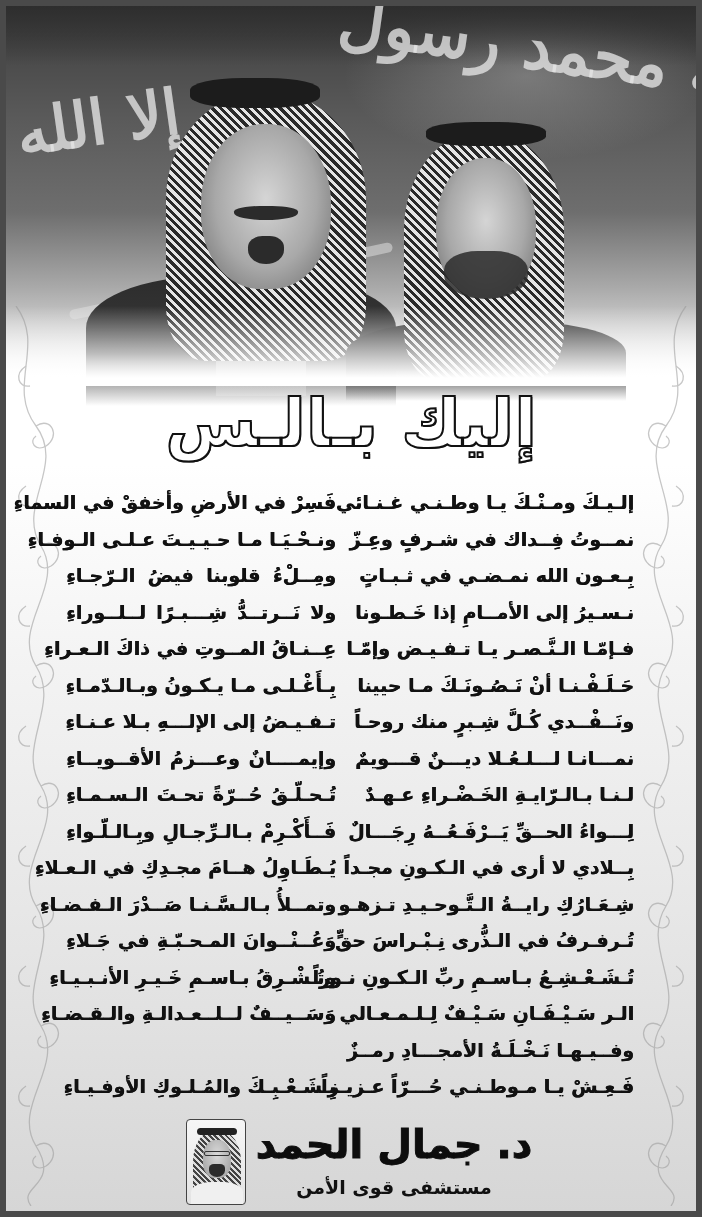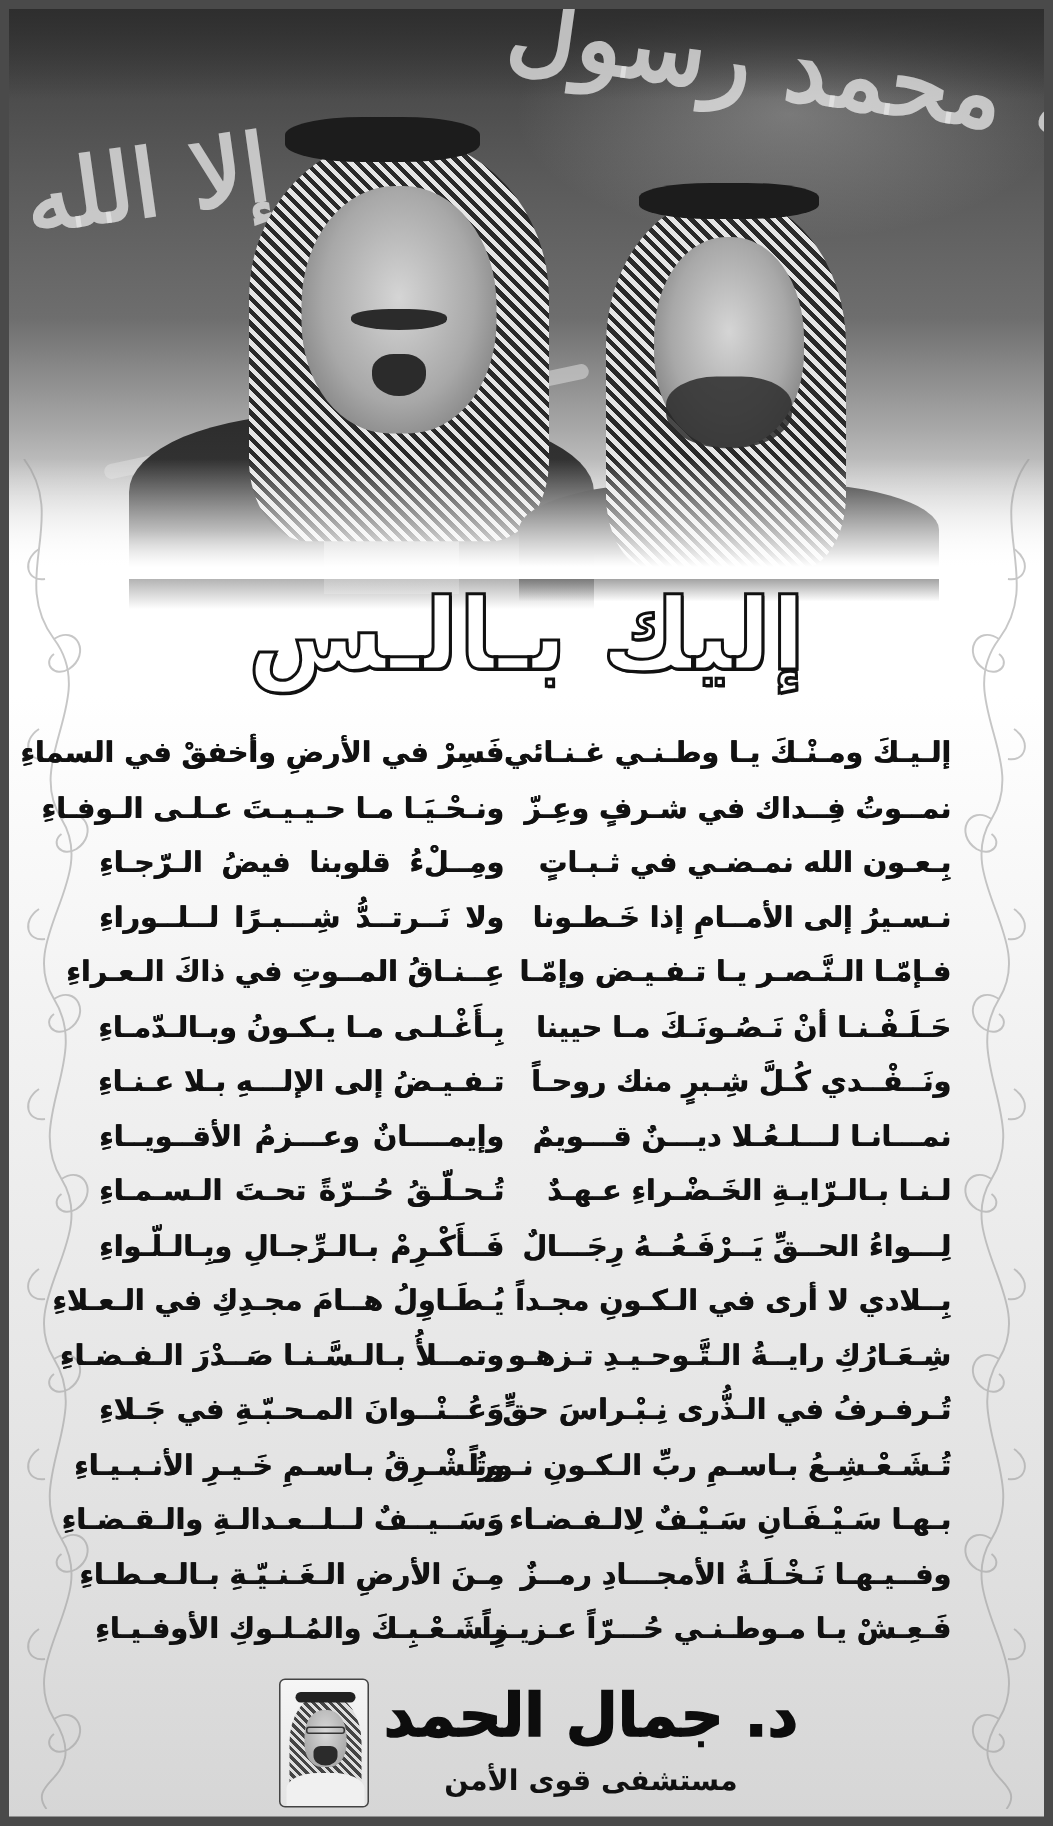--- a/index.html
+++ b/index.html
@@ -263,26 +263,25 @@
     </div>
     <div class="verse-row" style="top:438px">
       <div class="hemistich first">تُـرفـرفُ في الـذُّرى نِـبْـراسَ حقٍّ</div>
       <div class="hemistich second">وَعُــنْــوانَ المـحـبّـةِ في جَـلاءِ</div>
     </div>
     <div class="verse-row" style="top:474.5px">
       <div class="hemistich first">تُـشَـعْـشِـعُ بـاسـمِ ربِّ الـكـونِ نـوراً</div>
       <div class="hemistich second">وتُـشْـرِقُ بـاسـمِ خَـيـرِ الأنـبـيـاءِ</div>
     </div>
     <div class="verse-row" style="top:511px">
-      <div class="hemistich first">بـهـا سَـيْـفَـانِ سَـيْـفٌ لِالـفـضـاء</div>
+      <div class="hemistich first">الـر سَـيْـفَـانِ سَـيْـفٌ لِـلـمـعـالي</div>
       <div class="hemistich second">وَسَــيــفٌ لــلــعـدالـةِ والـقـضـاءِ</div>
     </div>
     <div class="verse-row" style="top:547.5px">
       <div class="hemistich first">وفــيـهـا نَـخْـلَـةُ الأمجـــادِ رمــزٌ</div>
-      <div class="hemistich second">مِـنَ الأرضِ الـغَـنـيّـةِ بـالـعـطـاءِ</div>
     </div>
     <div class="verse-row" style="top:584px">
       <div class="hemistich first">فَـعِـشْ يـا مـوطـنـي حُـــرّاً عـزيـزاً</div>
       <div class="hemistich second">بِـشَـعْـبِـكَ والمُـلـوكِ الأوفـيـاءِ</div>
     </div>
   </div>
 
   <div class="author-photo">
     <div class="ap-ghutra"></div>
     <div class="ap-face"></div>

